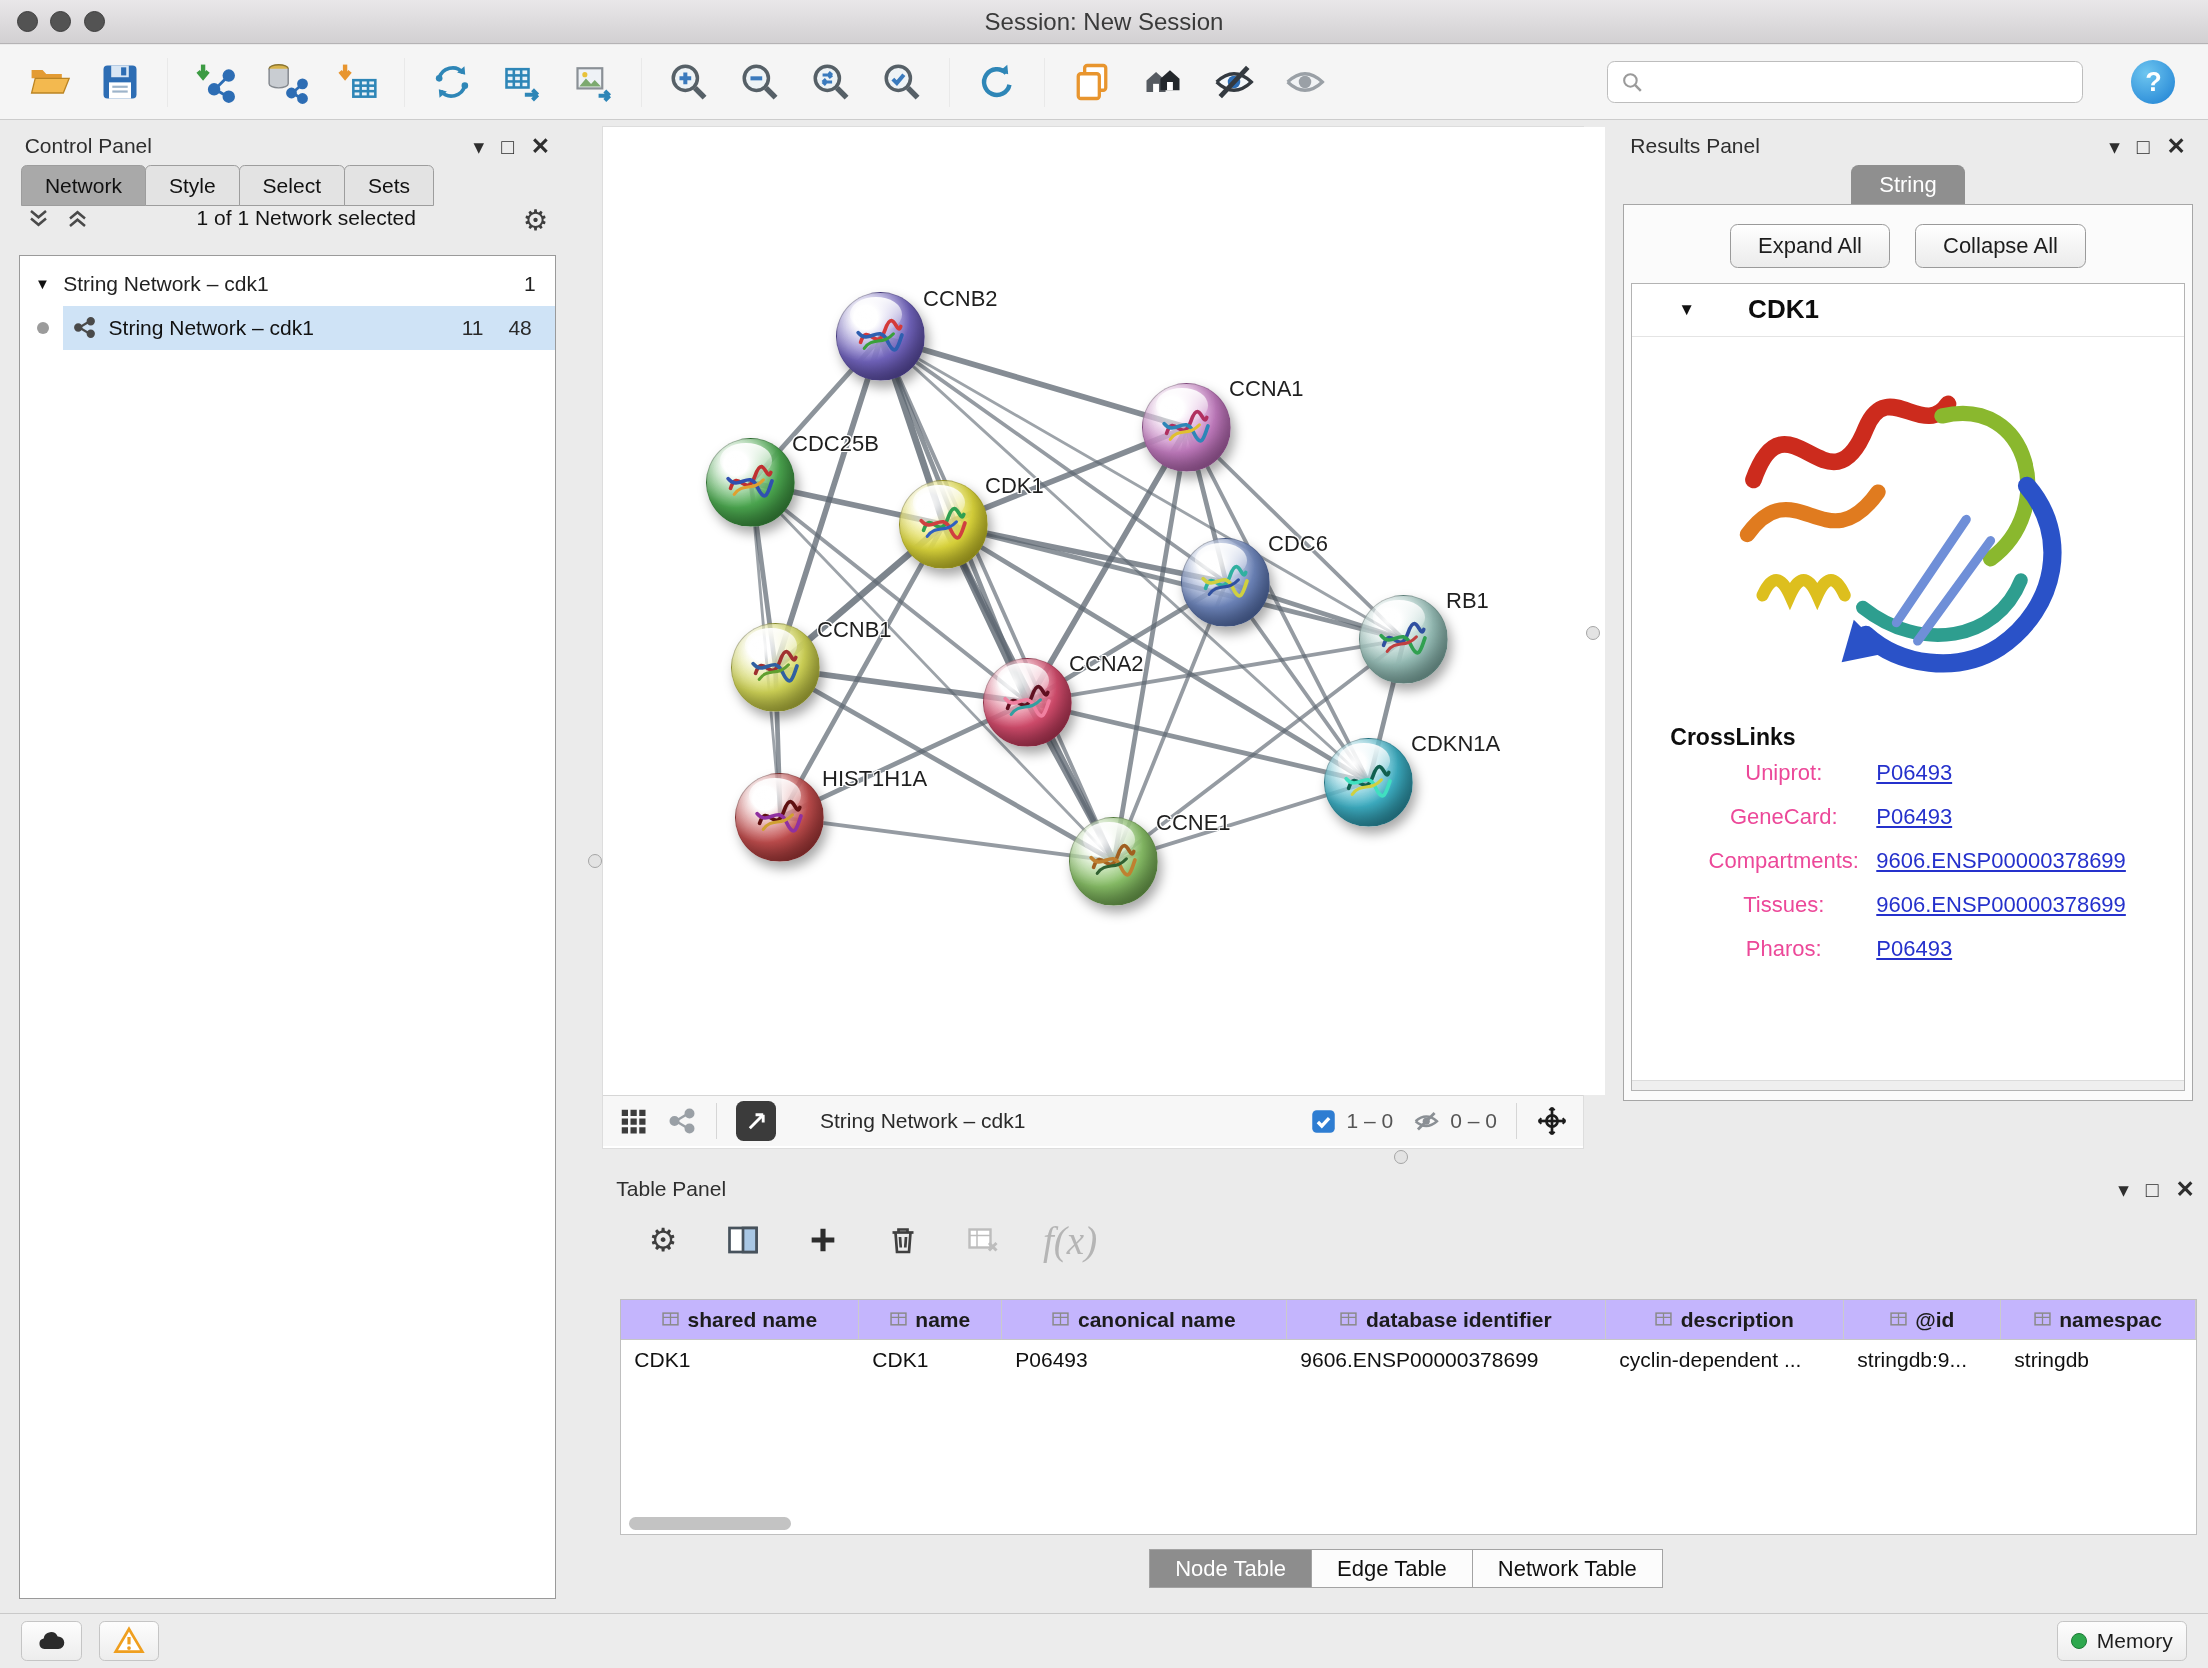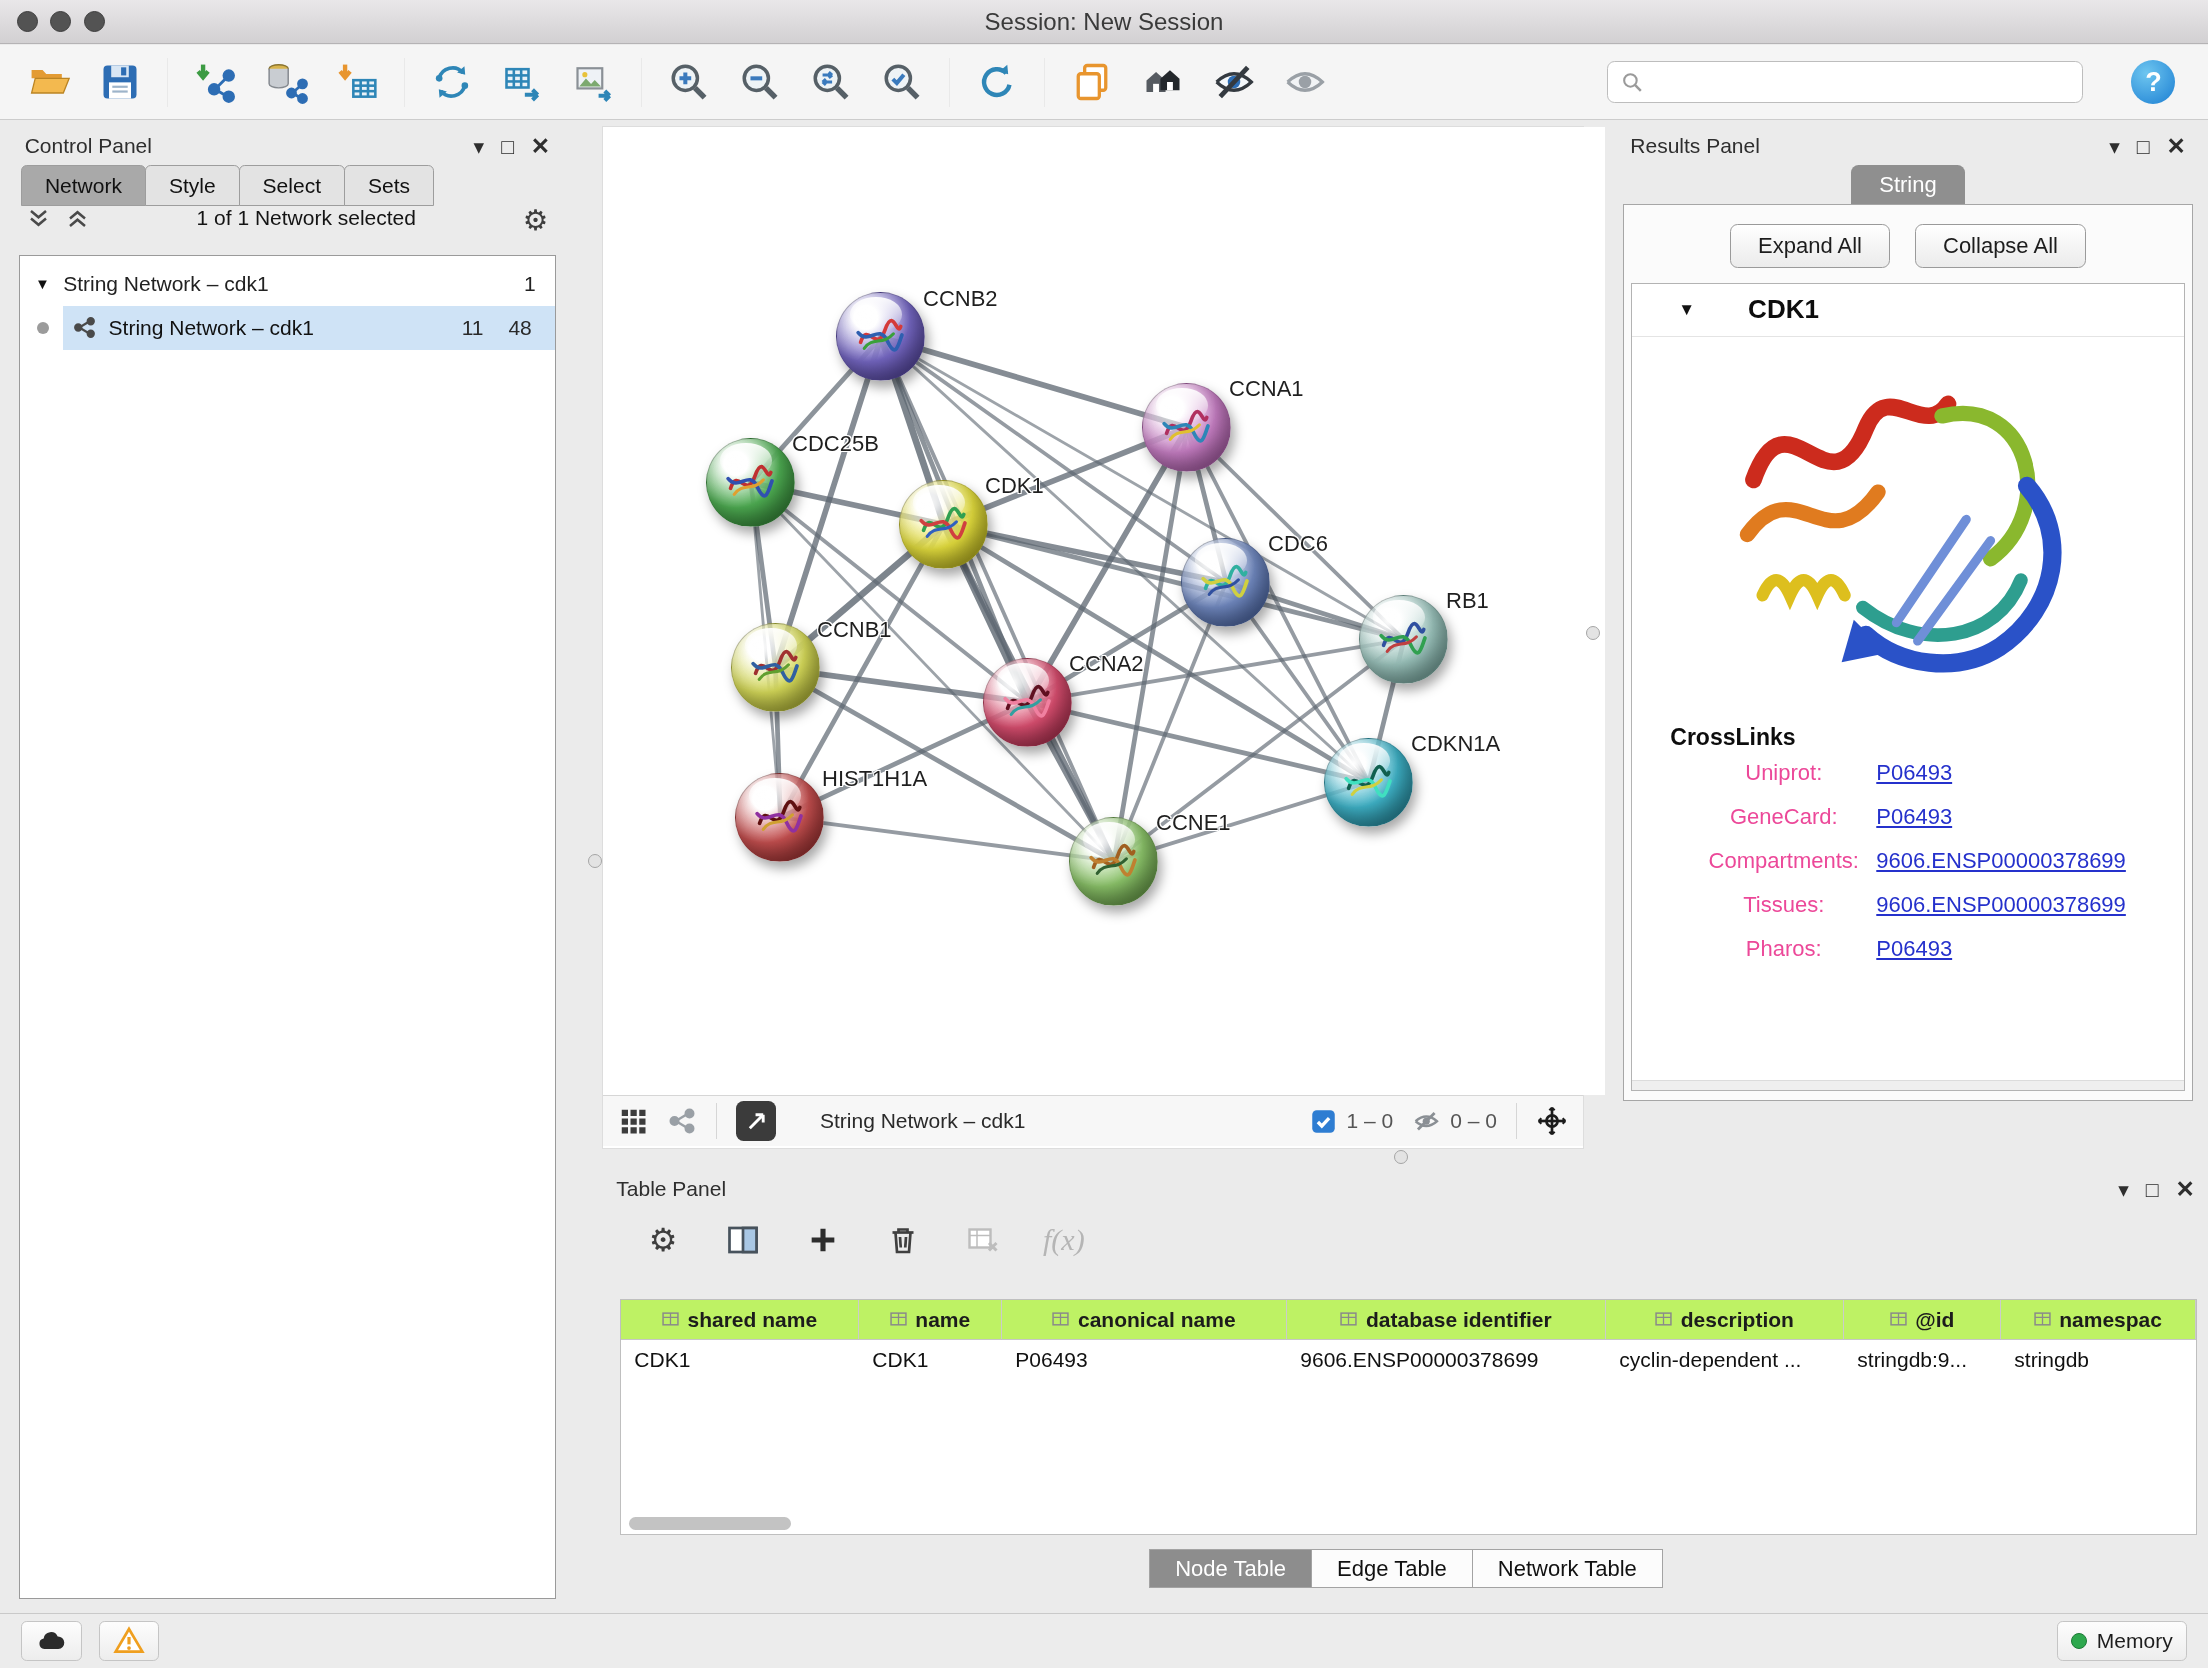--- a/index.html
+++ b/index.html
@@ -75,23 +75,23 @@
   .pc-cl-title{padding-left:38px;font-size:23px;font-weight:bold;margin-top:3.8px;color:#0d0d0d;}
   .cl-row{display:flex;align-items:center;height:44px;padding-left:59px;font-size:22px;}
   .cl-label{width:185px;color:#ec4899;text-align:center;}
   .cl-link{color:#2531cc;text-decoration:underline;}
   .pc-scroll{height:9.5px;background:#efefef;border-top:1px solid #dcdcdc;margin-top:auto;}
 
   
   #table-panel{position:absolute;left:603px;top:1170px;width:1605px;height:438px;}
   .tp-toolbar{display:flex;align-items:center;gap:40px;padding:3.8px 0 0 40px;height:61px;}
   .tp-ico{width:40px;height:40px;display:flex;align-items:center;justify-content:center;background:none;border:none;}
-  .fx{font-family:"Liberation Serif",serif;font-style:italic;font-size:30px;color:#b5b5b5;}
+  .fx{font-family:"Liberation Serif",serif;font-style:italic;font-size:39px;color:#b5b5b5;}
   .tbl-wrap{position:absolute;left:17px;right:11.4px;top:129px;bottom:73px;border:1px solid #bfbfbf;background:#fff;}
-  .tbl-head{display:flex;height:40px;background:#bef264;border-bottom:1px solid #c6c6c6;}
+  .tbl-head{display:flex;height:40px;background:#c4b5fd;border-bottom:1px solid #c6c6c6;}
   .th{display:flex;align-items:center;justify-content:center;gap:8.6px;border-right:1px solid #cbcbcb;font-size:21px;font-weight:bold;color:#1c1c1c;white-space:nowrap;overflow:hidden;flex:none;}
   .th.last{flex:1;}
   .tr{display:flex;height:40px;}
   .td{display:flex;align-items:center;padding-left:13.3px;font-size:21px;white-space:nowrap;overflow:hidden;flex:none;color:#111;}
   .hscroll{position:absolute;left:7.6px;bottom:3.8px;right:7.6px;height:13.3px;}
   .hthumb{width:162px;height:13.3px;border-radius:6.7px;background:#c3c3c3;}
   .tp-tabs{position:absolute;left:0;right:0;top:379px;display:flex;justify-content:center;}
   .tp-tab{padding:5.7px 25px;font-size:22px;border:1px solid #a3a3a3;background:#fcfcfc;margin-right:-1px;color:#111;}
   .tp-tab.active{background:#8d8d8d;color:#fff;}
 

